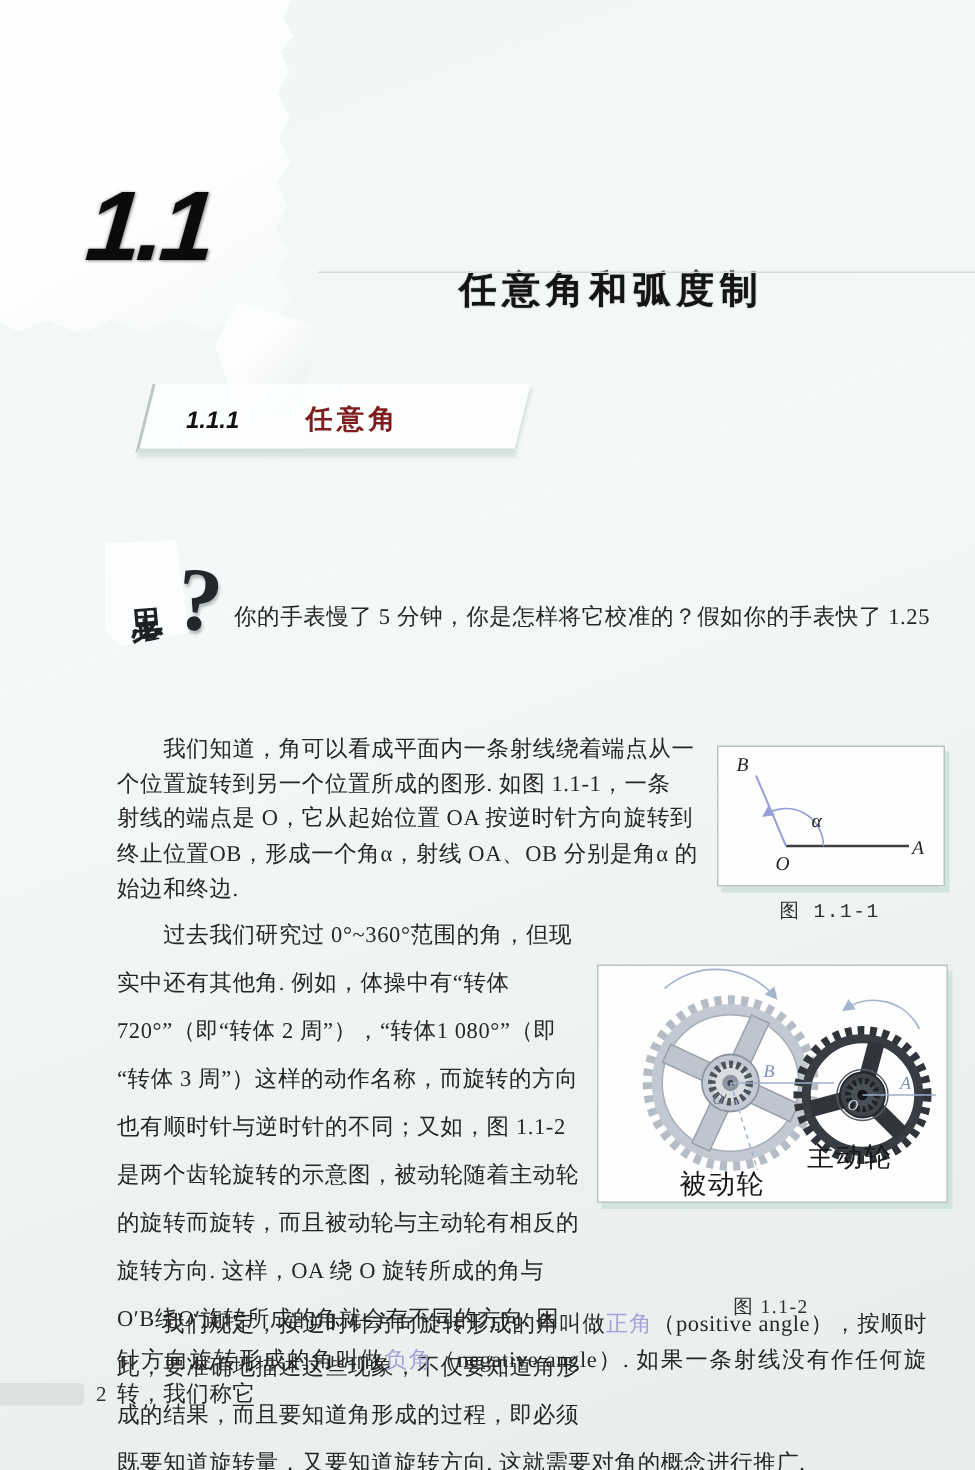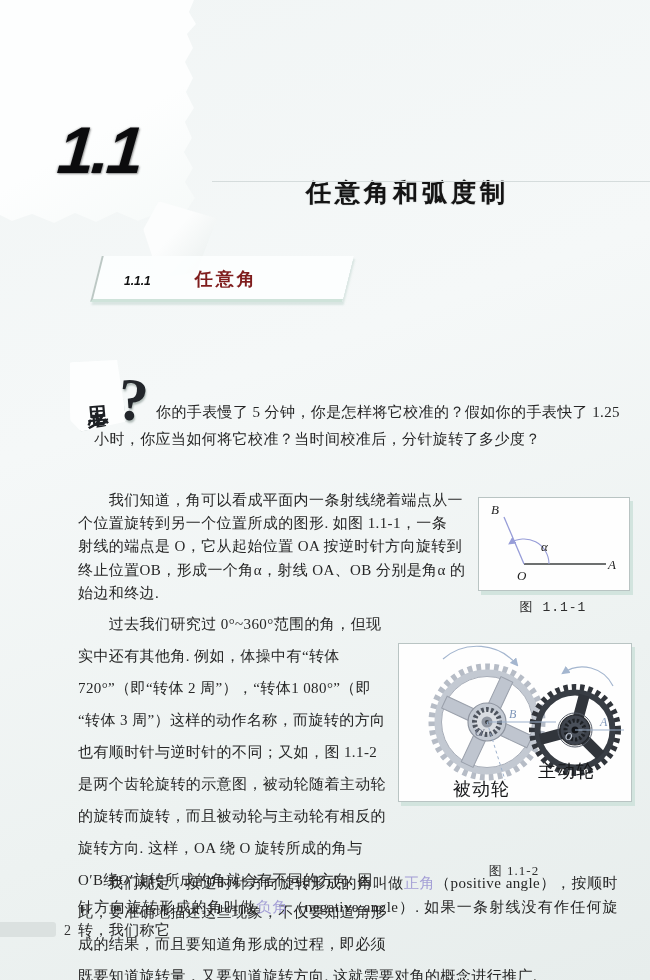--- a/index.html
+++ b/index.html
@@ -43,21 +43,21 @@
 
   
   .sub-head{left:96px;top:256px;width:252px;height:46px;}
   .sub-head .panel{
     position:absolute;inset:0;transform:skewX(-14deg);
     background:rgba(252,254,254,.92);
     border-left:2px solid #bcc8c4;border-bottom:3px solid #cfe3da;
     box-shadow:2px 3px 2px rgba(165,195,185,.35);
   }
   .sub-head .row{position:absolute;left:28px;top:11px;white-space:nowrap;}
-  .sub-num{font-family:"Liberation Sans","DejaVu Sans",sans-serif;font-style:italic;font-weight:900;font-size:12px;color:#111;}
+  .sub-num{font-family:"Liberation Sans","DejaVu Sans",sans-serif;font-style:italic;font-weight:900;font-size:16px;color:#111;}
   .sub-title{font-family:"Liberation Sans","DejaVu Sans",sans-serif;font-weight:900;font-size:18px;letter-spacing:3px;color:#7f1d1d;margin-left:40px;}
 
   
   .think-paper{
     left:68px;top:360px;width:56px;height:70px;
     background:#fdfefe;transform:rotate(-5deg);
     clip-path:polygon(5px 0px,52px 2px,56px 64px,10px 70px,0px 58px);
     box-shadow:2px 3px 3px rgba(120,145,140,.5);
     display:flex;align-items:center;justify-content:center;
   }
@@ -110,21 +110,20 @@
     <span class="sub-title">任意角</span>
   </div>
 </div>
 
 <div class="abs think-paper">
   <span class="think-label">思考</span>
 </div>
 <div class="abs think-qmark">?</div>
 <div class="abs think-text para">
   <div class="l1">你的手表慢了 5 分钟，你是怎样将它校准的？假如你的手表快了 1.25</div>
-  <div class="l2">小时，你应当如何将它校准？当时间校准后，分针旋转了多少度？</div>
 </div>
 
 <div class="abs para prelines p1">　　我们知道，角可以看成平面内一条射线绕着端点从一
 个位置旋转到另一个位置所成的图形. 如图 1.1-1，一条
 射线的端点是 O，它从起始位置 OA 按逆时针方向旋转到
 终止位置OB，形成一个角α，射线 OA、OB 分别是角α 的
 始边和终边.</div>
 
 <div class="abs figbox fig1">
   <svg width="150" height="92" viewBox="0 0 150 92">

